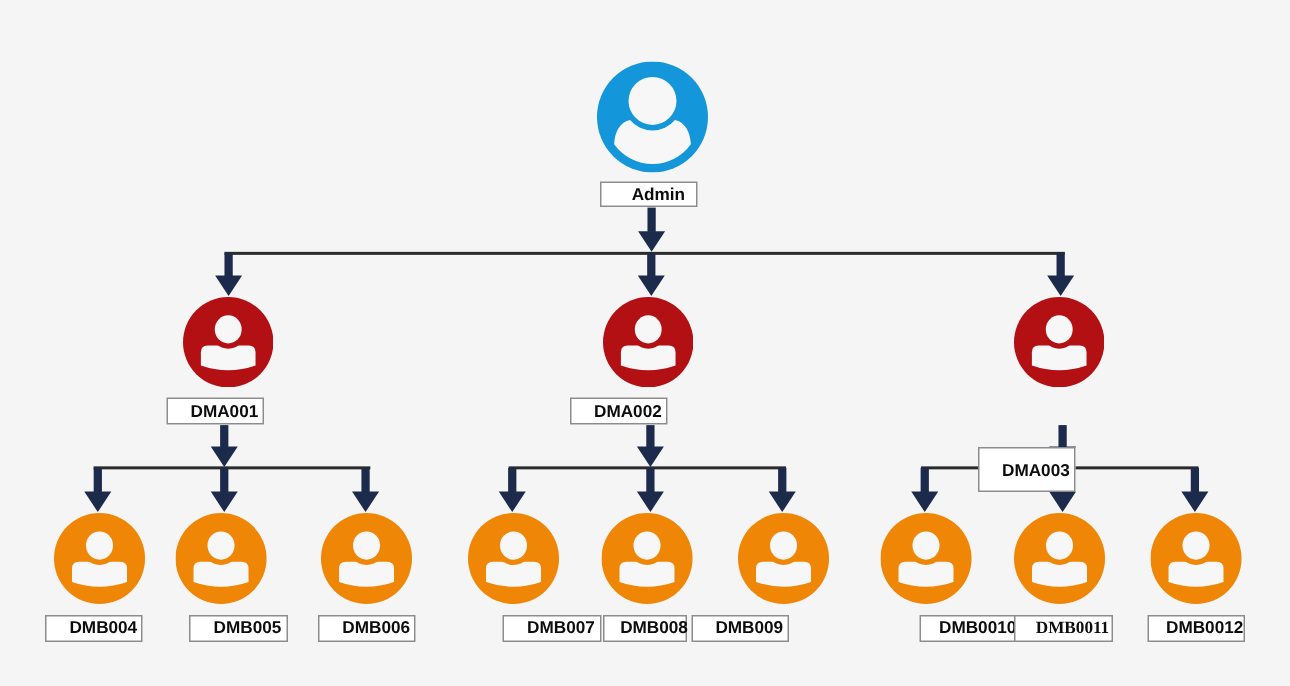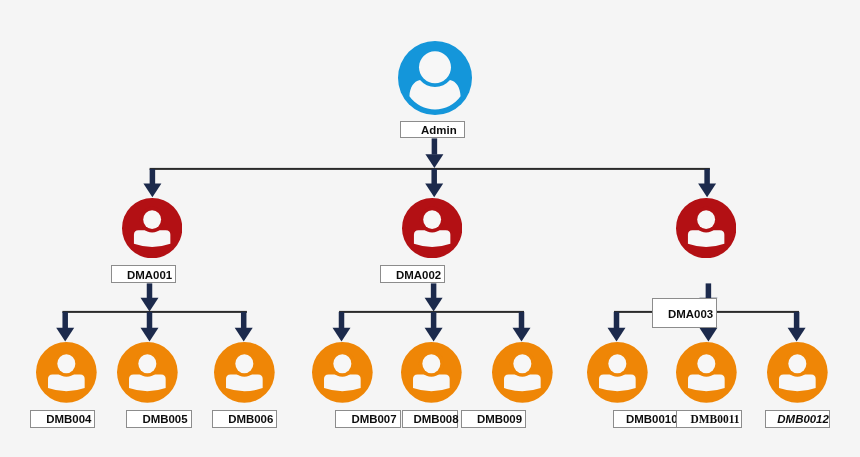--- a/index.html
+++ b/index.html
@@ -52,21 +52,21 @@
   #t-dma002  { left:380px; top:265.2px; width:65.2px; height:18.0px; }
   #t-dma003  { left:652px; top:265.2px; width:65.2px; height:30px;margin-top:33px; }
   #t-dmb004  { left:30.3px;  top:410.0px; width:65.2px; height:17.8px; }
   #t-dmb005  { left:126.4px; top:410.0px; width:65.2px; height:17.8px; }
   #t-dmb006  { left:212.2px; top:410.0px; width:65.2px; height:17.8px; }
   #t-dmb007  { left:311.4px; top:410.0px; width:65.2px; height:17.8px;margin-left:24px; }
   #t-dmb008  { left:402.0px; top:410.0px; width:56px; height:17.8px; }
   #t-dmb009  { left:461px; top:410.0px; width:65px; height:17.8px; }
   #t-dmb0010 { left:586.2px; top:410.0px; width:65.2px; height:17.8px;margin-left:27px; }
   #t-dmb0011 { left:676.4px; top:410.0px; width:65.2px; height:17.8px;font-family:Liberation Serif, serif; }
-  #t-dmb0012 { left:764.5px; top:410.0px; width:65.2px; height:17.8px;font-style:italic; }
+  #t-dmb0012 { left:764.5px; top:410.0px; width:65.2px; height:17.8px; }
 </style>
 </head>
 <body>
 
 <div id="stage">
 
   <svg id="wires" viewBox="0 0 860 457" width="860" height="457">
       <g>
         <rect x="431.65" y="138.40" width="5.5" height="16.20" fill="#1c2a4c"></rect>
         <path d="M425.40 154.20 L443.40 154.20 L434.40 167.90 Z" fill="#1c2a4c"></path>

